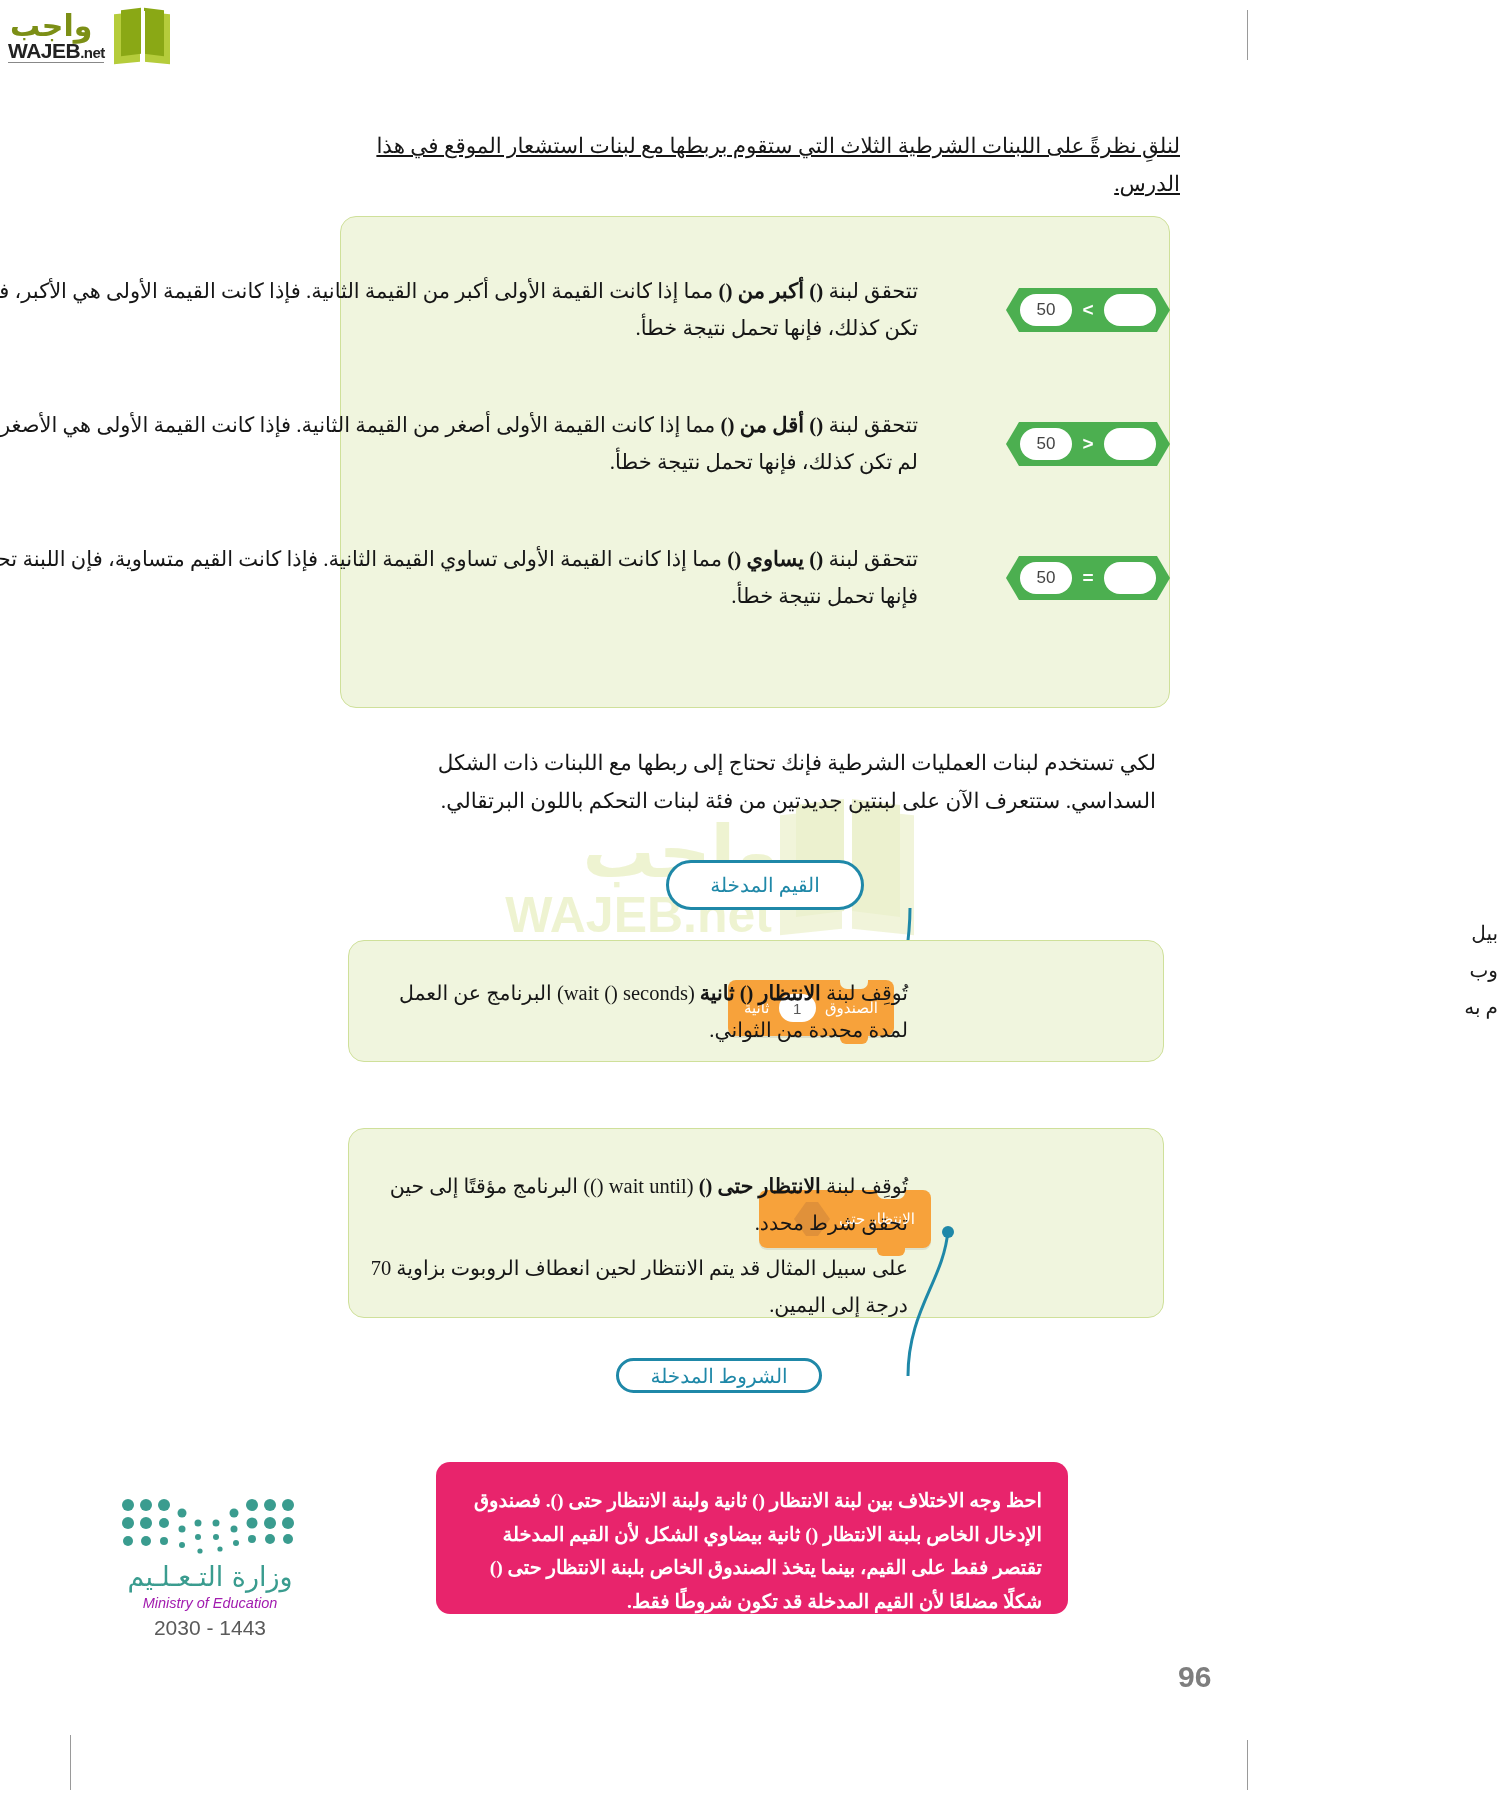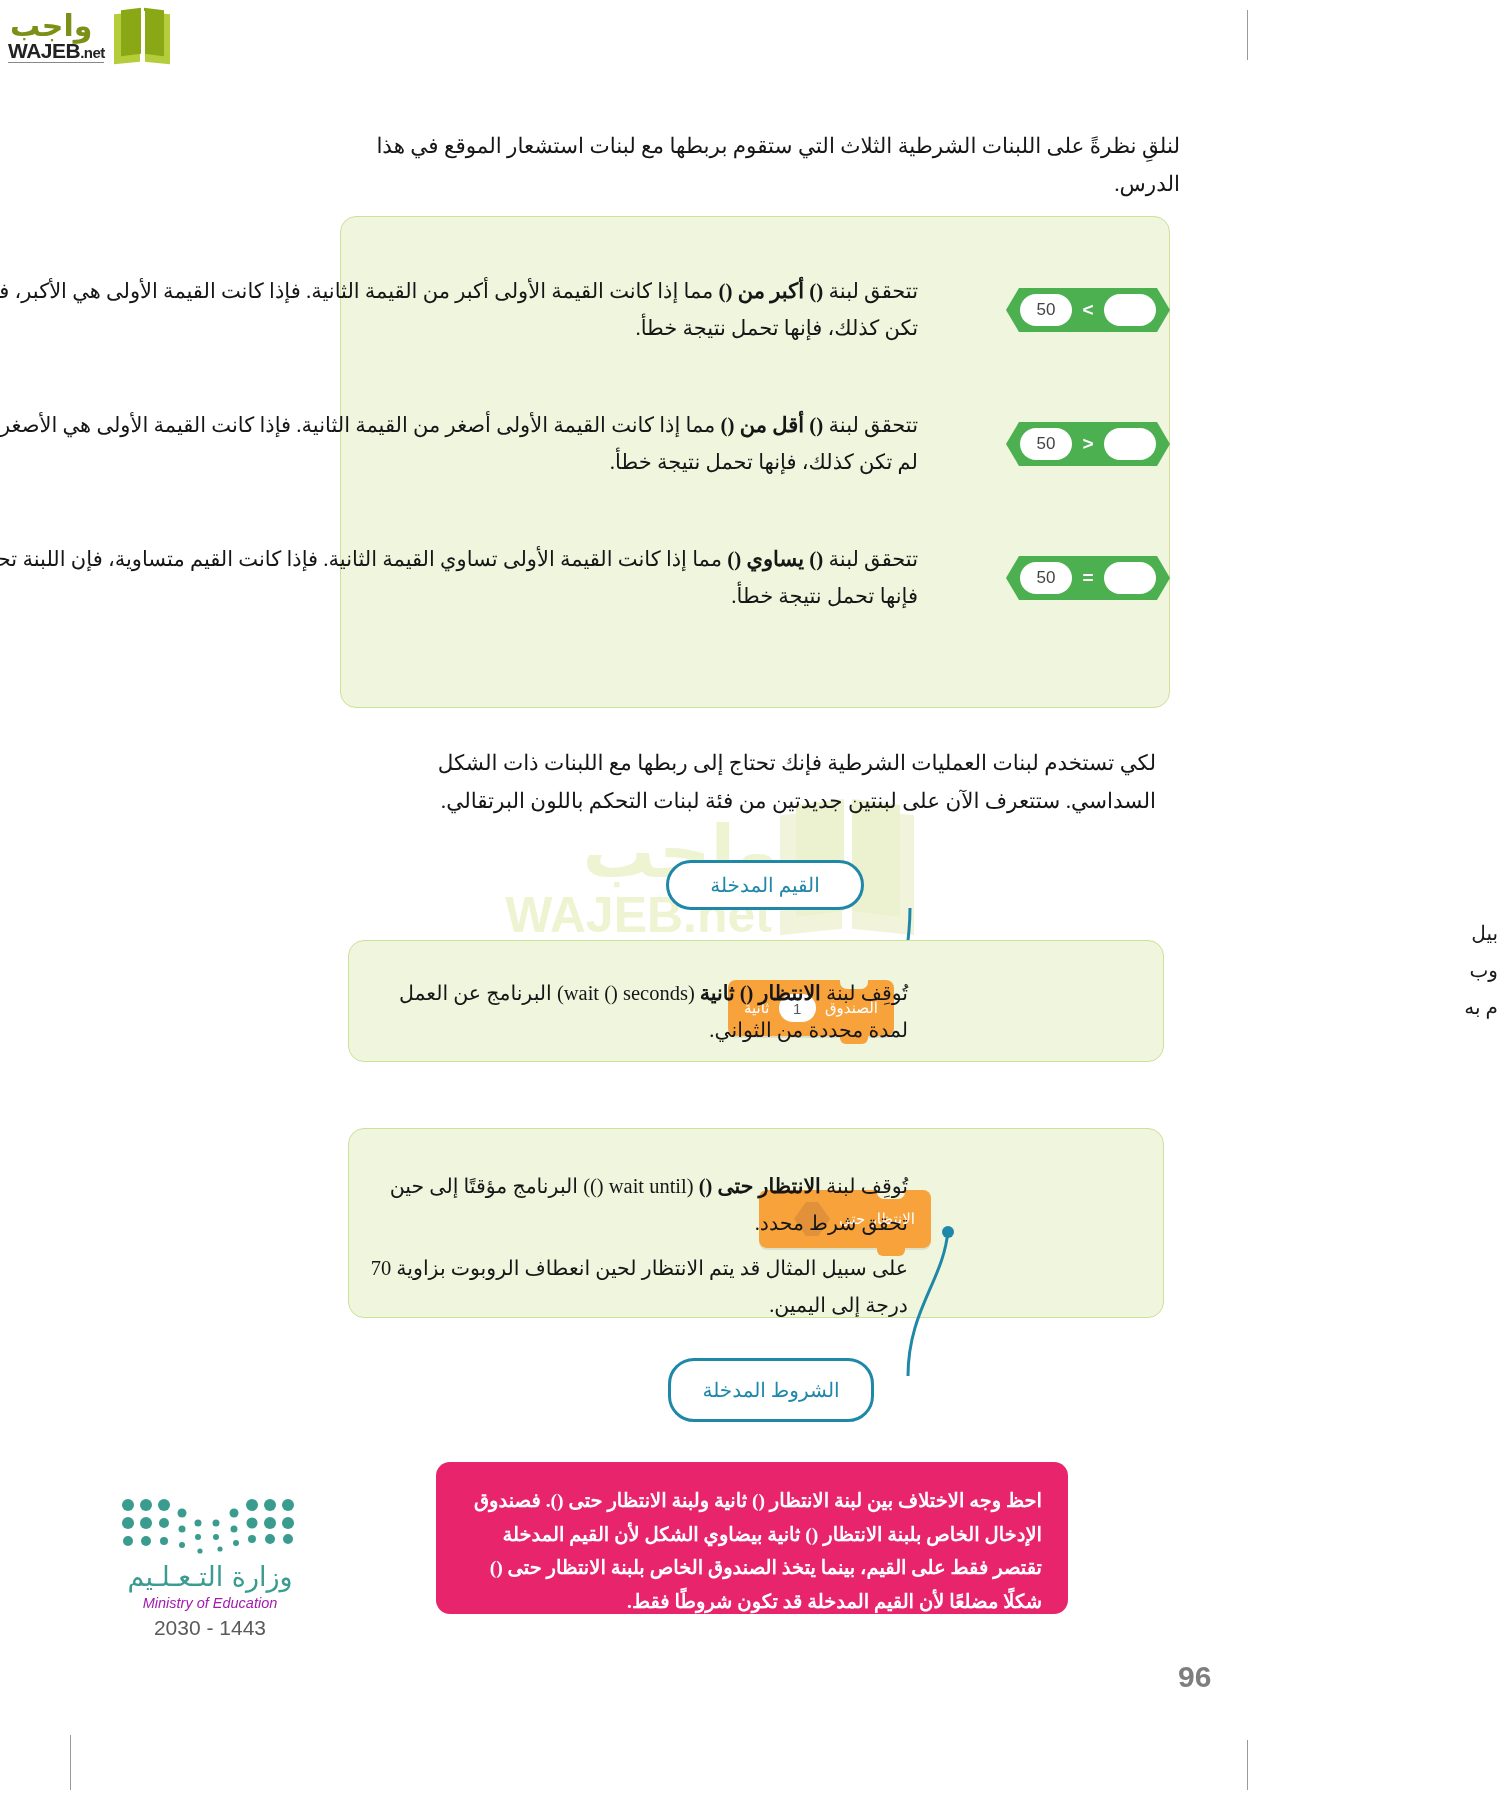--- a/index.html
+++ b/index.html
@@ -383,21 +383,21 @@
   <div class="wm-net"><span>WAJEB</span><span>.net</span></div>
   <div class="wm-book">
     <div class="wm-leaf l"></div>
     <div class="wm-leaf r"></div>
     <div class="wm-leaf l2"></div>
     <div class="wm-leaf r2"></div>
     <div class="wm-spine"></div>
   </div>
 </div>
 
-<div class="para" style="right:326px; left:348px; top:128px;">لنلقِ نظرةً على اللبنات الشرطية الثلاث التي ستقوم بربطها مع لبنات استشعار الموقع في هذا الدرس.</div>
+<div class="para" style="right:326px; left:348px; top:128px;text-decoration:underline;">لنلقِ نظرةً على اللبنات الشرطية الثلاث التي ستقوم بربطها مع لبنات استشعار الموقع في هذا الدرس.</div>
 
 <div class="green-panel" style="right:336px; left:340px; top:216px; height:492px;"></div>
 
 <div class="panel-row" style="right:336px; left:340px; top:250px; height:120px;">
   <div class="hex-block">
     <div class="hex-body"></div>
     <div class="hex-op">&lt;</div>
     <div class="hex-oval left">50</div>
     <div class="hex-oval right"></div>
   </div>
@@ -454,21 +454,21 @@
 </div>
 
 <div class="para" style="right:598px; left:360px; top:1168px; font-size:20.5px; line-height:1.8;">تُوقِف لبنة <b>الانتظار حتى ()</b> (wait until ()) البرنامج مؤقتًا إلى حين تحقق شرط محدد.</div>
 
 <div class="para" style="right:598px; left:360px; top:1250px; font-size:20.5px; line-height:1.8;">على سبيل المثال قد يتم الانتظار لحين انعطاف الروبوت بزاوية 70 درجة إلى اليمين.</div>
 
 <svg class="leader" style="left:900px; top:1224px; width:90px; height:160px;">
   <path d="M 48 6 C 44 56, 8 86, 8 152" stroke="#1f88a8" stroke-width="3" fill="none"></path>
   <circle cx="48" cy="8" r="6" fill="#1f88a8"></circle>
 </svg>
-<div class="callout" style="right:632px; width:206px; top:1358px; height:64px;">
+<div class="callout" style="right:684px; width:206px; top:1358px; height:35px;">
   <span>الشروط المدخلة</span>
 </div>
 
 <div class="pink-note" style="right:438px; left:436px; top:1462px; height:152px;padding-left:16px;">
   <span>احظ وجه الاختلاف بين لبنة الانتظار () ثانية ولبنة الانتظار حتى (). فصندوق الإدخال الخاص بلبنة الانتظار () ثانية بيضاوي الشكل لأن القيم المدخلة تقتصر فقط على القيم، بينما يتخذ الصندوق الخاص بلبنة الانتظار حتى () شكلًا مضلعًا لأن القيم المدخلة قد تكون شروطًا فقط.</span>
 </div>
 
 <div class="bleed">
   <div>بيل</div>
   <div>وب</div>

